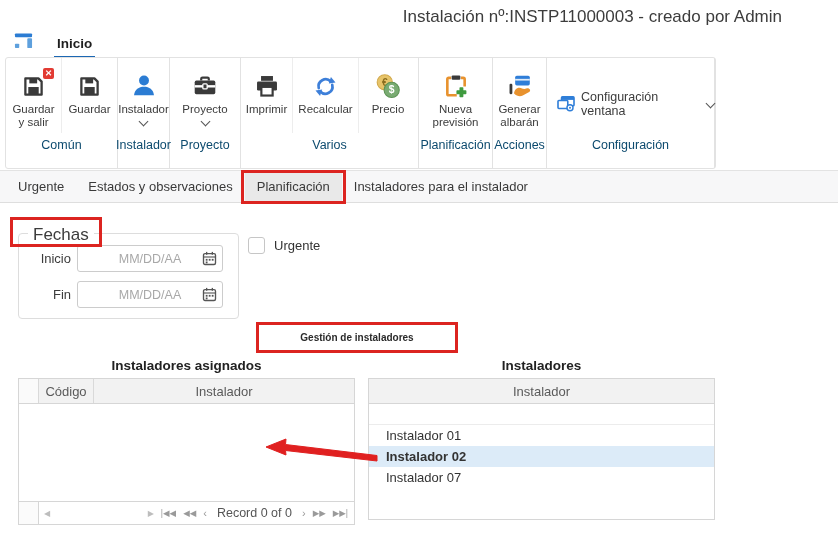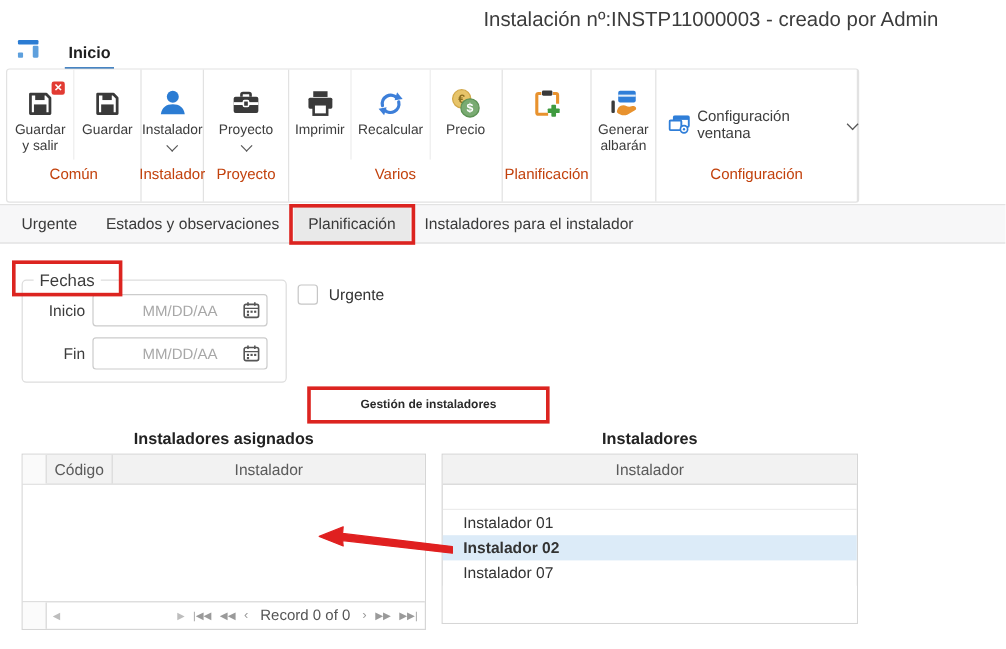--- a/index.html
+++ b/index.html
@@ -18,40 +18,40 @@
           border-radius:3px;background:#fff;display:flex;box-sizing:border-box;}
   .rgroup{display:flex;flex-direction:column;border-right:1px solid #e2e2e2;box-sizing:border-box;flex:none;}
   .rgroup.last{flex:1;}
   .rgbtns{height:80px;display:flex;align-items:stretch;}
   .rbtn{display:flex;flex-direction:column;align-items:center;padding-top:14px;box-sizing:border-box;
         font-size:11.5px;line-height:1.15;color:#3c3c3c;text-align:center;cursor:default;}
   .rbtn:not(:last-child){border-right:1px solid #ededed;}
   .ricon{height:28px;display:flex;align-items:center;justify-content:center;margin-bottom:3px;position:relative;}
   .rlbl{padding:0 2px;}
   .rglabel{height:32px;display:flex;align-items:flex-start;justify-content:center;
-           font-size:12.5px;color:#c2410c;padding-top:5px;}
+           font-size:12.5px;color:#0c4a6e;padding-top:5px;}
   .chev{width:6px;height:6px;border-right:1.5px solid #555;border-bottom:1.5px solid #555;
         transform:rotate(45deg);display:inline-block;margin-top:2px;flex:none;}
   .badge-x{position:absolute;top:-4px;right:-8px;width:11px;height:11px;background:#e23b33;border-radius:2px;
            color:#fff;font-size:8.5px;font-weight:700;line-height:11px;text-align:center;}
   .cfg-btn{display:flex;align-items:center;gap:6px;padding:17px 0 0 10px;font-size:12.5px;color:#3c3c3c;}
   .cfg-btn .chev{margin-top:-2px;}
 
   
   .tabbar{position:absolute;left:0;top:170px;width:838px;height:33px;background:#f7f7f8;
           border-top:1px solid #e3e3e3;border-bottom:1px solid #dedede;display:flex;align-items:stretch;
           padding-left:6px;box-sizing:border-box;}
   .tab{display:flex;align-items:center;padding:0 12px;font-size:13px;color:#3a3a3a;}
   .tab.active{background:#e9e9e9;position:relative;}
   .tab.active::after{content:"";position:absolute;top:-1px;bottom:-2px;left:-4px;right:-4px;
                      border:3px solid var(--annotation,#dc2420);}
 
   
   .fechas{position:absolute;left:18px;top:233px;width:219px;height:84px;border:1px solid #ddd;border-radius:4px;}
-  .fechas-legend{position:absolute;left:9px;top:-9px;background:#fff;padding:0 5px;font-size:14px;color:#3c3c3c;}
+  .fechas-legend{position:absolute;left:9px;top:-9px;background:#fff;padding:0 5px;font-size:17px;color:#3c3c3c;}
   .frow{position:absolute;left:0;height:27px;display:flex;align-items:center;}
   .frow.r1{top:11px;}.frow.r2{top:47px;}
   .flabel{width:52px;text-align:right;font-size:13px;color:#3c3c3c;}
   .dwrap{position:relative;margin-left:6px;width:146px;height:27px;}
   .dinput{width:100%;height:100%;box-sizing:border-box;border:1px solid #ccc;border-radius:3px;
           font-family:inherit;font-size:12.5px;text-align:center;color:#555;background:#fff;}
   .dinput::placeholder{color:#a8a8a8;}
   .cal{position:absolute;right:6px;top:6px;}
   .urgente{position:absolute;left:248px;top:237px;display:flex;align-items:center;}
   .checkbox{width:17px;height:17px;border:1px solid #c6c6c6;border-radius:3px;background:#fff;box-sizing:border-box;}
@@ -212,39 +212,41 @@
       <div class="rbtn" style="width:73px">
         <span class="ricon">
           <svg width="26" height="26" viewBox="0 0 24 24">
             <path d="M7.5 4.5H5.2c-.7 0-1.2.5-1.2 1.2v13.6c0 .7.5 1.2 1.2 1.2h7.5" fill="none" stroke="#e8922e" stroke-width="2.4"></path>
             <path d="M16.5 4.5h2.3c.7 0 1.2.5 1.2 1.2v6.8" fill="none" stroke="#e8922e" stroke-width="2.4"></path>
             <rect x="8" y="2.2" width="8" height="4" rx="1" fill="#3a3a3a"></rect>
             <rect x="15.2" y="13.2" width="3.6" height="9.2" rx="0.7" fill="#3f9b3f"></rect>
             <rect x="12.4" y="16" width="9.2" height="3.6" rx="0.7" fill="#3f9b3f"></rect>
           </svg>
         </span>
+        <span class="rlbl">Nueva previsión</span>
       </div>
     </div>
     <div class="rglabel">Planificación</div>
   </div>
 
   <div class="rgroup" style="width:54px">
     <div class="rgbtns">
       <div class="rbtn" style="width:53px">
         <span class="ricon">
           <svg width="27" height="26" viewBox="0 0 24 24">
             <rect x="8" y="2.5" width="13.5" height="9" rx="1.5" fill="#2f7ed8"></rect>
             <rect x="8" y="5.4" width="13.5" height="1.6" fill="#fff" opacity="0.85"></rect>
             <rect x="2.8" y="10" width="2.6" height="9.5" rx="1" fill="#3a3a3a"></rect>
             <path d="M7 19c0-3 2-5.5 5-5.5 2 0 2.5 1.2 4.5 1.2 1.6 0 2.6-.8 4-.4 1.6.5 1.8 2.4.4 3.2L15 20.8c-2.2 1-5.5.8-8-1.8z" fill="#e8922e"></path>
           </svg>
         </span>
         <span class="rlbl">Generar albarán</span>
       </div>
     </div>
+    <div class="rglabel">Acciones</div>
   </div>
 
   <div class="rgroup last">
     <div class="rgbtns">
       <div class="cfg-btn">
         <span>
           <svg width="18" height="16" viewBox="0 0 20 18">
             <rect x="5" y="1" width="14" height="10" rx="1" fill="#fff" stroke="#2f7ed8" stroke-width="1.8"></rect>
             <rect x="5" y="1" width="14" height="3.4" fill="#2f7ed8"></rect>
             <rect x="1" y="5" width="11" height="9" rx="1" fill="#fff" stroke="#2f7ed8" stroke-width="1.8"></rect>

